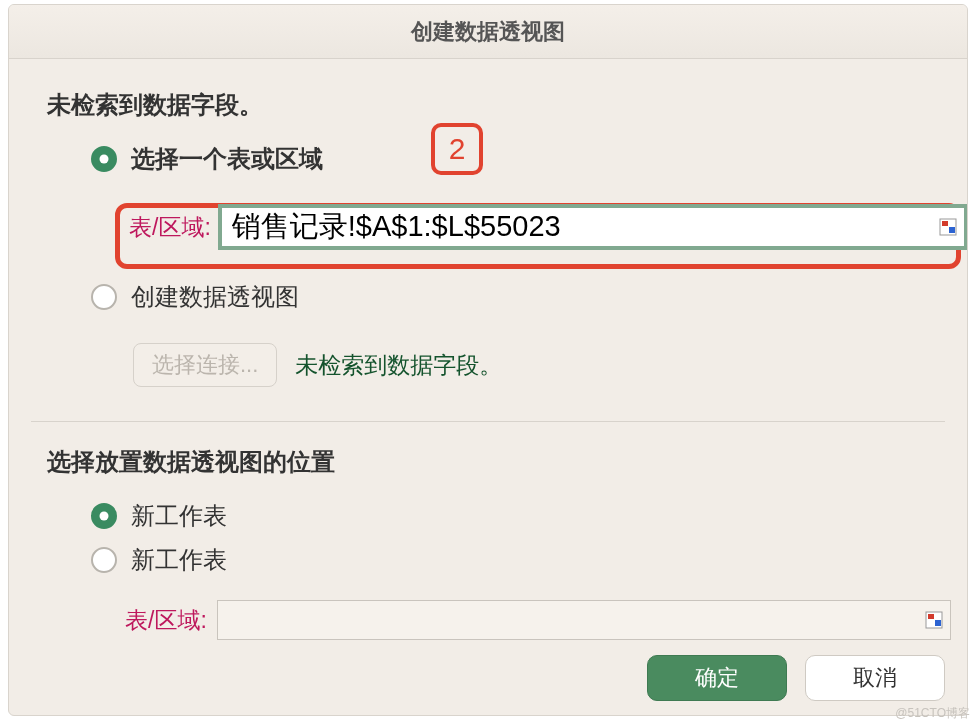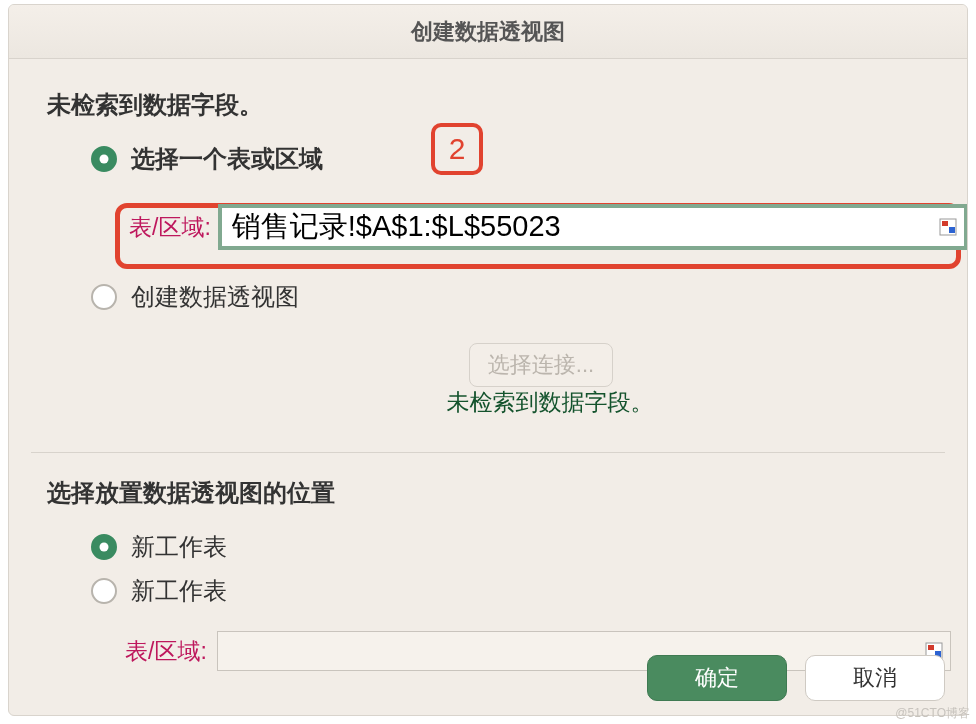--- a/index.html
+++ b/index.html
@@ -129,21 +129,20 @@
     height: 66px;
     border: 5px solid #e1432f;
     border-radius: 12px;
     pointer-events: none;
   }
   .sub-row {
     display: flex;
     align-items: center;
     margin-left: 124px;
     margin-top: 28px;
-    flex-direction: column;
   }
   .btn-disabled {
     height: 44px;
     padding: 0 18px;
     border: 1px solid #d6d1ca;
     border-radius: 8px;
     background: #f3eee8;
     color: #bbb5ad;
     font-size: 22px;
     margin-right: 18px;

